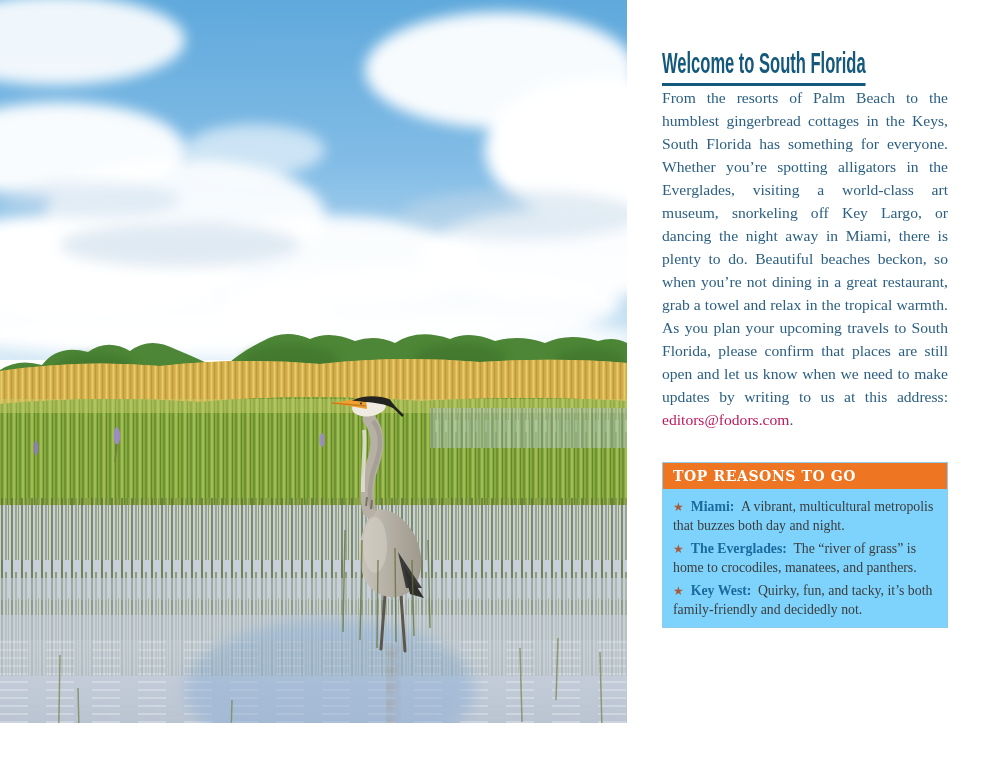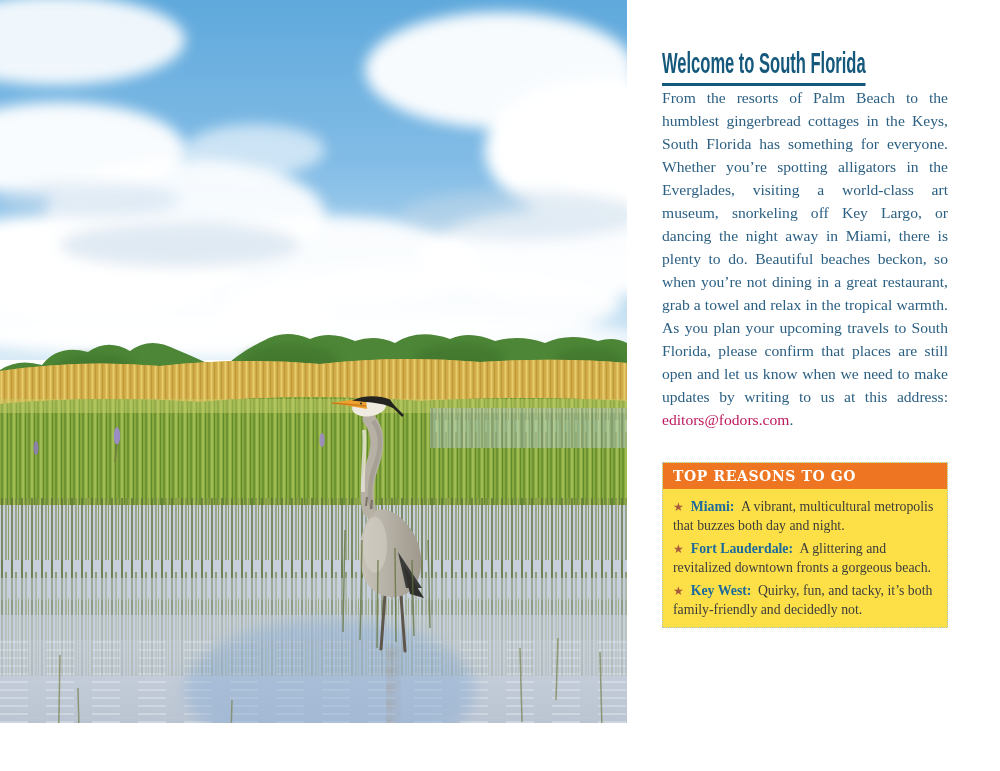--- a/index.html
+++ b/index.html
@@ -34,21 +34,21 @@
       font-family:"Liberation Serif", serif;
       font-size:15.6px; line-height:23px;
       color:#2B5F82;
       text-align:justify;
   }
   .intro .email { color:#be185d; text-decoration:none; }
 
   .reasons {
       position:absolute; top:462px; left:0; width:286px;
       border:1px dotted #A3C4D6;
-      background:#fde047;
+      background:#7dd3fc;
   }
   .reasons-header {
       background:#EE7623;
       color:#ffffff;
       font-family:"DejaVu Serif", serif;
       font-weight:bold;
       font-size:14px;
       letter-spacing:0.6px;
       padding:5px 8px 5px 10px;
   }
@@ -240,24 +240,24 @@
     <div class="reasons">
       <div class="reasons-header">TOP REASONS TO GO</div>
       <div class="reasons-list">
 
         <div class="reason">
           <span class="star">★ </span><span class="lead">Miami: </span><span class="desc">A vibrant, multicultural metropolis that buzzes both day and night.</span>
         </div>
 
 
 
-
         <div class="reason">
-          <span class="star">★ </span><span class="lead">Fort Lauderdale: </span><span class="desc">A glittering and revitalized downtown fronts a gorgeous beach.</span>
+          <span class="star">★ </span><span class="lead">The Everglades: </span><span class="desc">The “river of grass” is home to crocodiles, manatees, and panthers.</span>
         </div>
+
 
         <div class="reason">
           <span class="star">★ </span><span class="lead">Key West: </span><span class="desc">Quirky, fun, and tacky, it’s both family-friendly and decidedly not.</span>
         </div>
 
       </div>
     </div>
   </div>
 </div>
 

